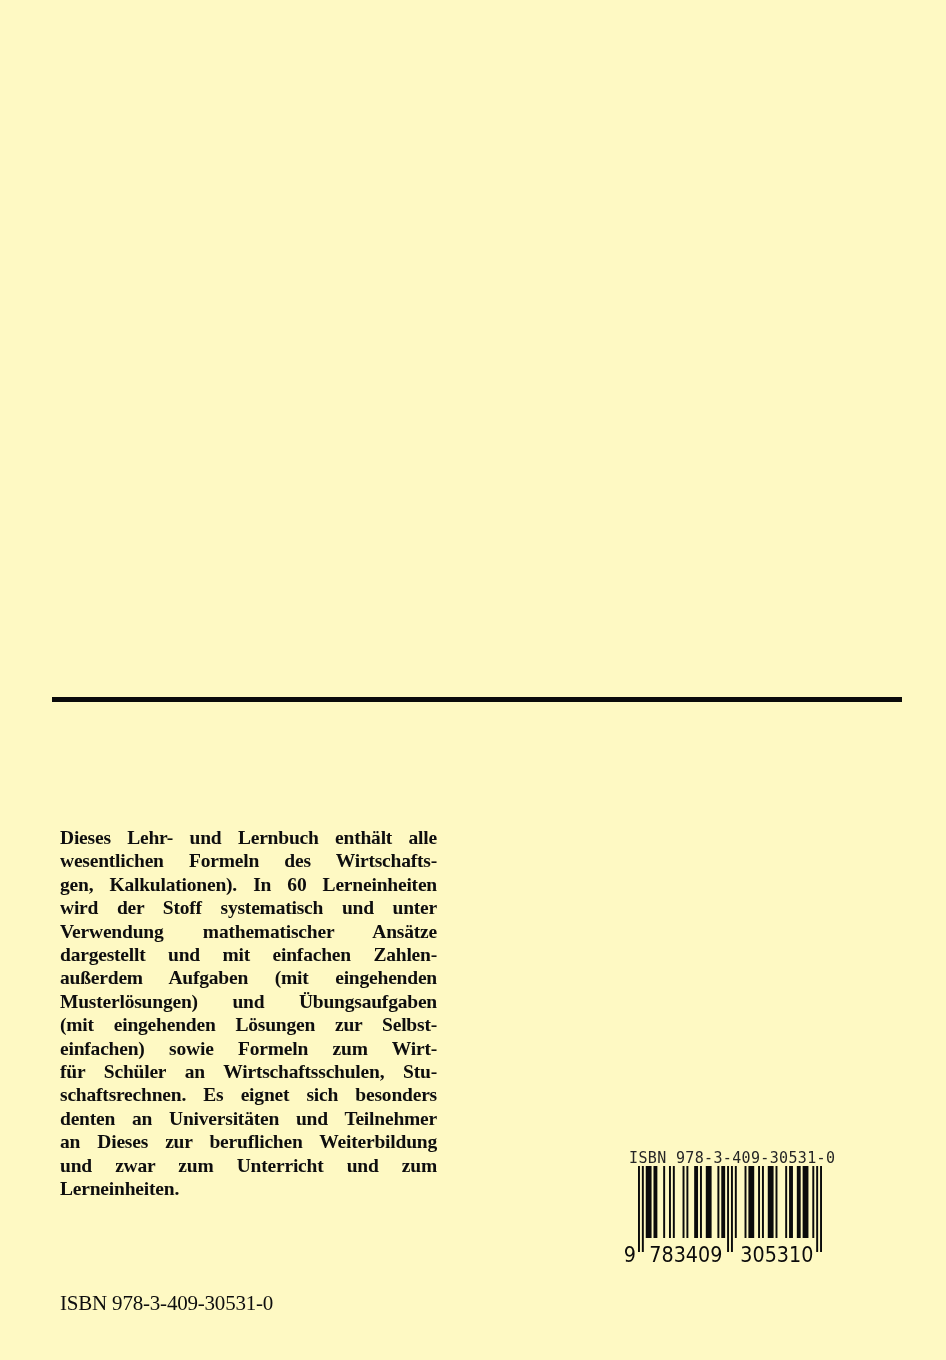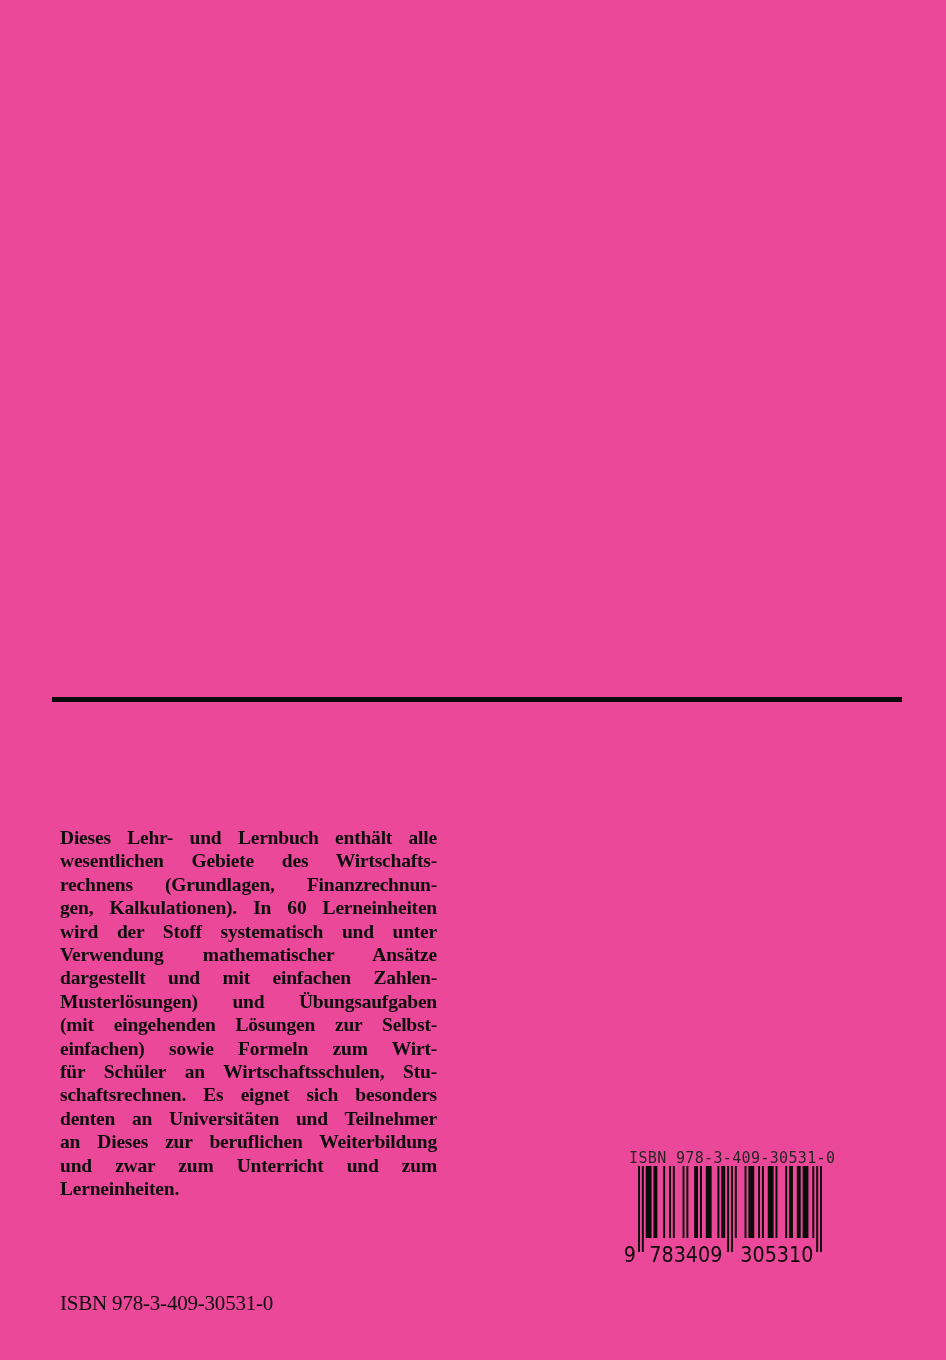--- a/index.html
+++ b/index.html
@@ -1,19 +1,19 @@
 <!DOCTYPE html>
 <html><head>
 <meta charset="utf-8">
 <style>
   html,body{margin:0;padding:0;background:#e8e8e8;}
   .page{
     position:relative;
     width:946px;height:1360px;
-    background:#ec4899;
+    background:#fef9c3;
     overflow:hidden;
     font-family:"Liberation Serif", serif;
     color:#0e0e0e;
     margin:0 auto;
   }
   .divider{
     position:absolute;
     left:52px;top:697px;
     width:850px;height:5px;
     background:#0b0b0b;
@@ -79,26 +79,26 @@
 </style>
 </head>
 <body>
 
 <div class="page">
 
   <div class="divider"></div>
 
   <div class="description">
     <div class="dline">Dieses Lehr- und Lernbuch enthält alle</div>
-    <div class="dline">wesentlichen Gebiete des Wirtschafts-</div>
-    <div class="dline">rechnens (Grundlagen, Finanzrechnun-</div>
+    <div class="dline">wesentlichen Formeln des Wirtschafts-</div>
     <div class="dline">gen, Kalkulationen). In 60 Lerneinheiten</div>
     <div class="dline">wird der Stoff systematisch und unter</div>
     <div class="dline">Verwendung mathematischer Ansätze</div>
     <div class="dline">dargestellt und mit einfachen Zahlen-</div>
+    <div class="dline">außerdem Aufgaben (mit eingehenden</div>
     <div class="dline">Musterlösungen) und Übungsaufgaben</div>
     <div class="dline">(mit eingehenden Lösungen zur Selbst-</div>
     <div class="dline">einfachen) sowie Formeln zum Wirt-</div>
     <div class="dline">für Schüler an Wirtschaftsschulen, Stu-</div>
     <div class="dline">schaftsrechnen. Es eignet sich besonders</div>
     <div class="dline">denten an Universitäten und Teilnehmer</div>
     <div class="dline">an Dieses zur beruflichen Weiterbildung</div>
     <div class="dline">und zwar zum Unterricht und zum</div>
     <div class="dline last">Lerneinheiten.</div>
   </div>

